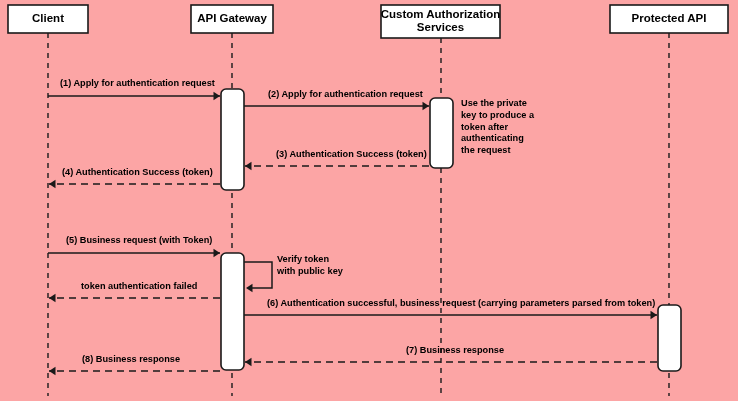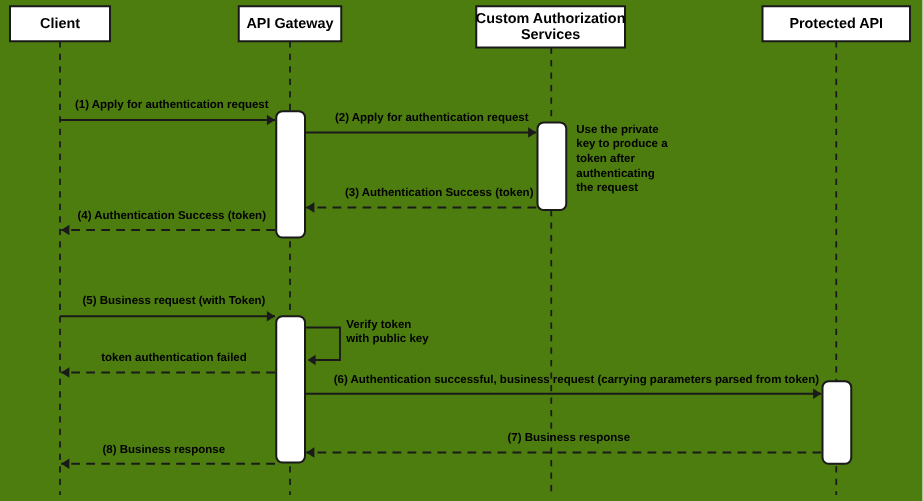--- a/index.html
+++ b/index.html
@@ -8,21 +8,21 @@
     background: #ffffff;
   }
   body {
     font-family: "Liberation Sans", sans-serif;
     color: #000000;
   }
   #diagram-root {
     position: relative;
     width: 738px;
     height: 401px;
-    background: #4d7c0f;
+    background: #fca5a5;
     overflow: hidden;
   }
   svg#seq-svg {
     position: absolute;
     top: 0;
     left: 0;
     width: 738px;
     height: 401px;
   }
   .lifeline-box-rect {

